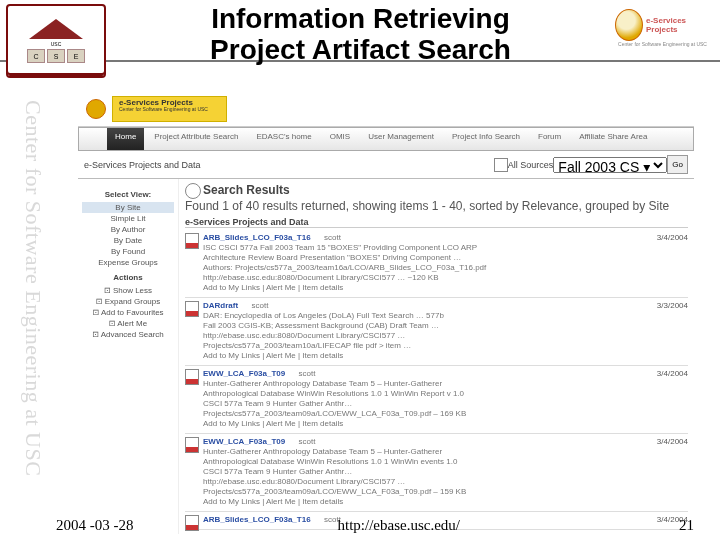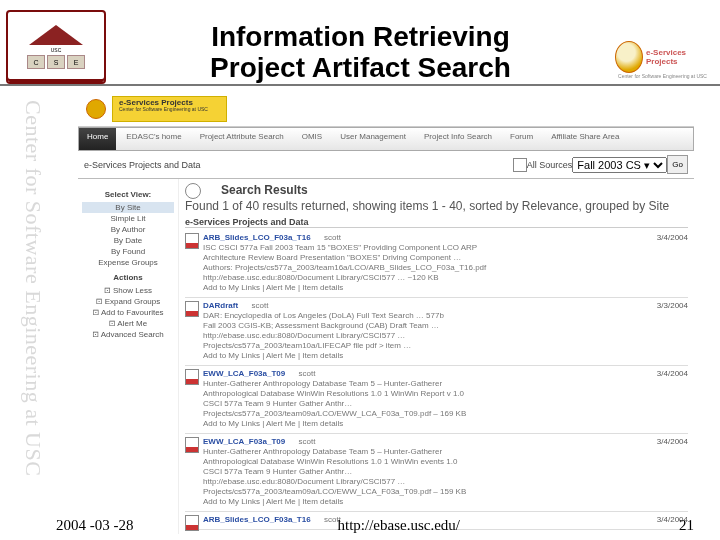--- a/index.html
+++ b/index.html
@@ -14,23 +14,23 @@
   }
   .slide {
     width: 720px;
     height: 540px;
     position: relative;
     box-sizing: border-box;
   }
   
   .header {
     display: flex;
-    align-items: flex-end;
+    align-items: flex-start;
     border-bottom: 2px solid #777;
-    height: 86px;
+    height: 62px;
     padding: 4px 10px 0 6px;
     box-sizing: border-box;
   }
   .logo-left {
     width: 96px;
     height: 70px;
     border: 2px solid #7a0c0c;
     border-radius: 4px;
     background: #fff;
     display: flex;
@@ -113,41 +113,42 @@
   }
   .sc-topbar .globe2 { width:18px;height:18px;border-radius:50%;background:#e0a800;border:1px solid #c60;}
   .sc-topbar .brand { height:20px; background:#f5d234; color:#333; font-size:8px; padding:2px 18px 2px 6px; border:1px solid #d0b000; display:flex; flex-direction:column; line-height:1;}
   .sc-nav {
     display:flex; gap:2px;
     background: linear-gradient(#ffffff, #e6e6e6);
     border: 1px solid #aaa;
     height: 22px;
     align-items:stretch;
     font-size:8px;
+    padding-left:28px;
   }
   .sc-nav div {
     padding: 4px 8px 0;
     color:#666;
     white-space:nowrap;
   }
   .sc-nav .active {
     background: linear-gradient(#444,#222);
     color:#fff;
   }
   .sc-subbar {
     display:flex; align-items:center; justify-content:space-between;
     padding: 4px 6px;
     font-size:9px;
     border-bottom:1px solid #bbb;
   }
   .sc-subbar .sel {
     display:flex; align-items:center; 
   }
   .sc-subbar select {
-    font-size:11px; height:16px;
+    font-size:14px; height:16px;
   }
   .sc-main {
     display:flex;
   }
   .sc-side {
     width: 92px;
     padding: 6px 4px;
     font-size:8px;
     color:#555;
     border-right: 1px solid #eee;
@@ -237,22 +238,22 @@
   <div class="screenshot">
     <div class="sc-topbar">
       <div class="globe2"></div>
       <div class="brand">
         <span style="font-weight:bold;">e-Services Projects</span>
         <span style="font-size:5px;">Center for Software Engineering at USC</span>
       </div>
     </div>
     <div class="sc-nav">
       <div class="active">Home</div>
+      <div>Project Attribute Search</div>
       <div>EDASC's home</div>
-      <div>Project Attribute Search</div>
       <div>OMIS</div>
       <div>User Management</div>
       <div>Project Info Search</div>
       <div>Forum</div>
       <div>Affiliate Share Area</div>
     </div>
     <div class="sc-subbar">
       <div>e-Services Projects and Data</div>
       <div class="sel">
         <span style="width:12px;height:12px;border:1px solid #888;background:#fff;display:inline-block;"></span>
@@ -271,21 +272,21 @@
         <div>By Found</div>
         <div>Expense Groups</div>
         <div class="hdr">Actions</div>
         <div>⊡ Show Less</div>
         <div>⊡ Expand Groups</div>
         <div>⊡ Add to Favourites</div>
         <div>⊡ Alert Me</div>
         <div>⊡ Advanced Search</div>
       </div>
       <div class="sc-results">
-        <div style="display:flex;align-items:center;gap:20px;">
+        <div style="display:flex;align-items:center;gap:2px;">
           <span style="width:14px;height:14px;border:1px solid #888;border-radius:50%;display:inline-block;"></span>
           <h3>Search Results</h3>
         </div>
         <div class="info">Found 1 of 40 results returned, showing items 1 - 40, sorted by Relevance, grouped by Site</div>
         <div class="secthdr">e-Services Projects and Data</div>
         <div id="results-container">
             <div class="result">
               <div class="icon pdf"></div>
               <div class="topline">
                 <div><span class="title">ARB_Slides_LCO_F03a_T16</span>&nbsp;&nbsp;&nbsp;&nbsp;&nbsp;&nbsp;<span class="author">scott</span></div>

